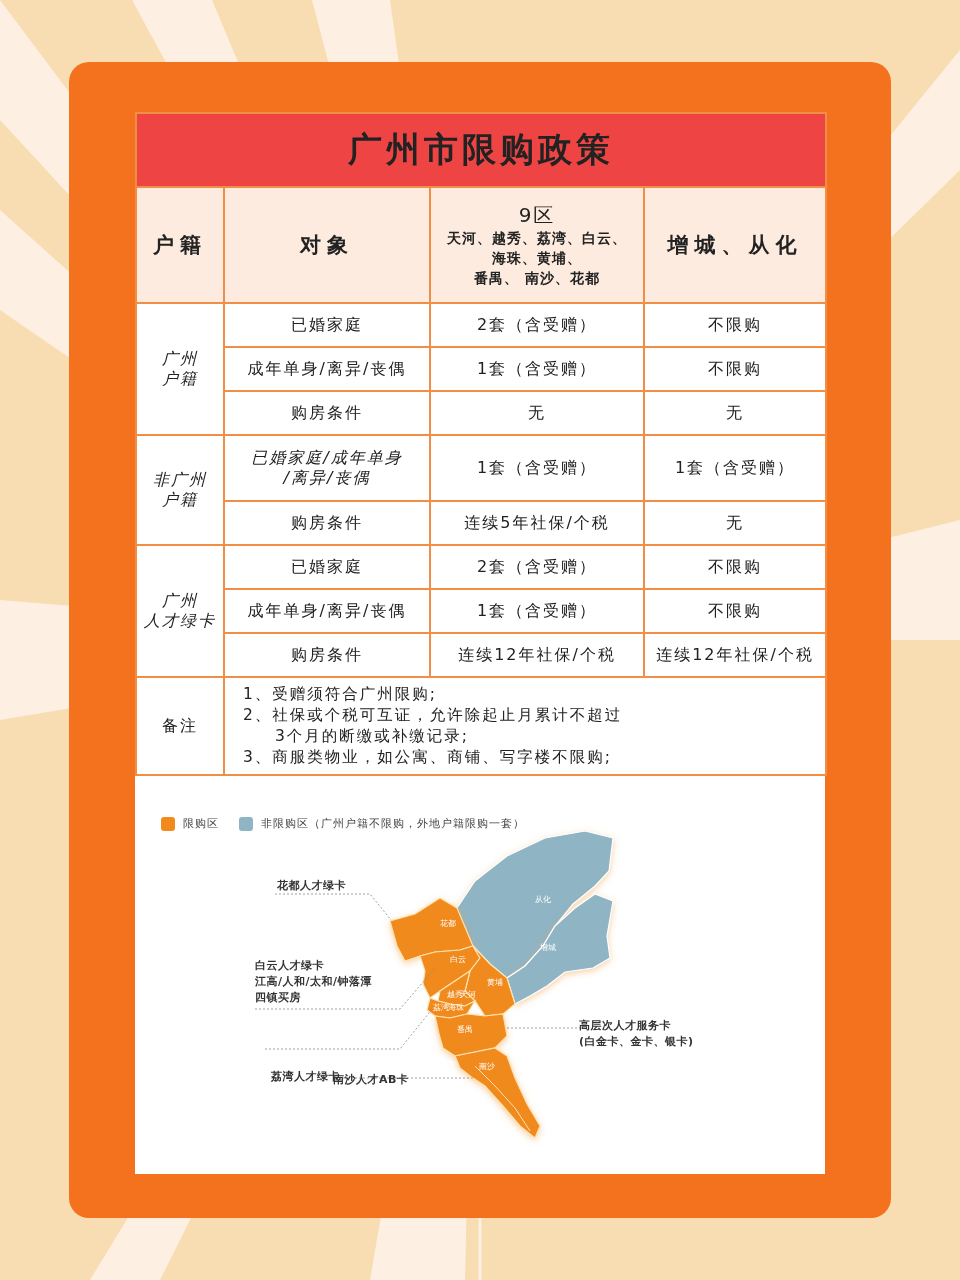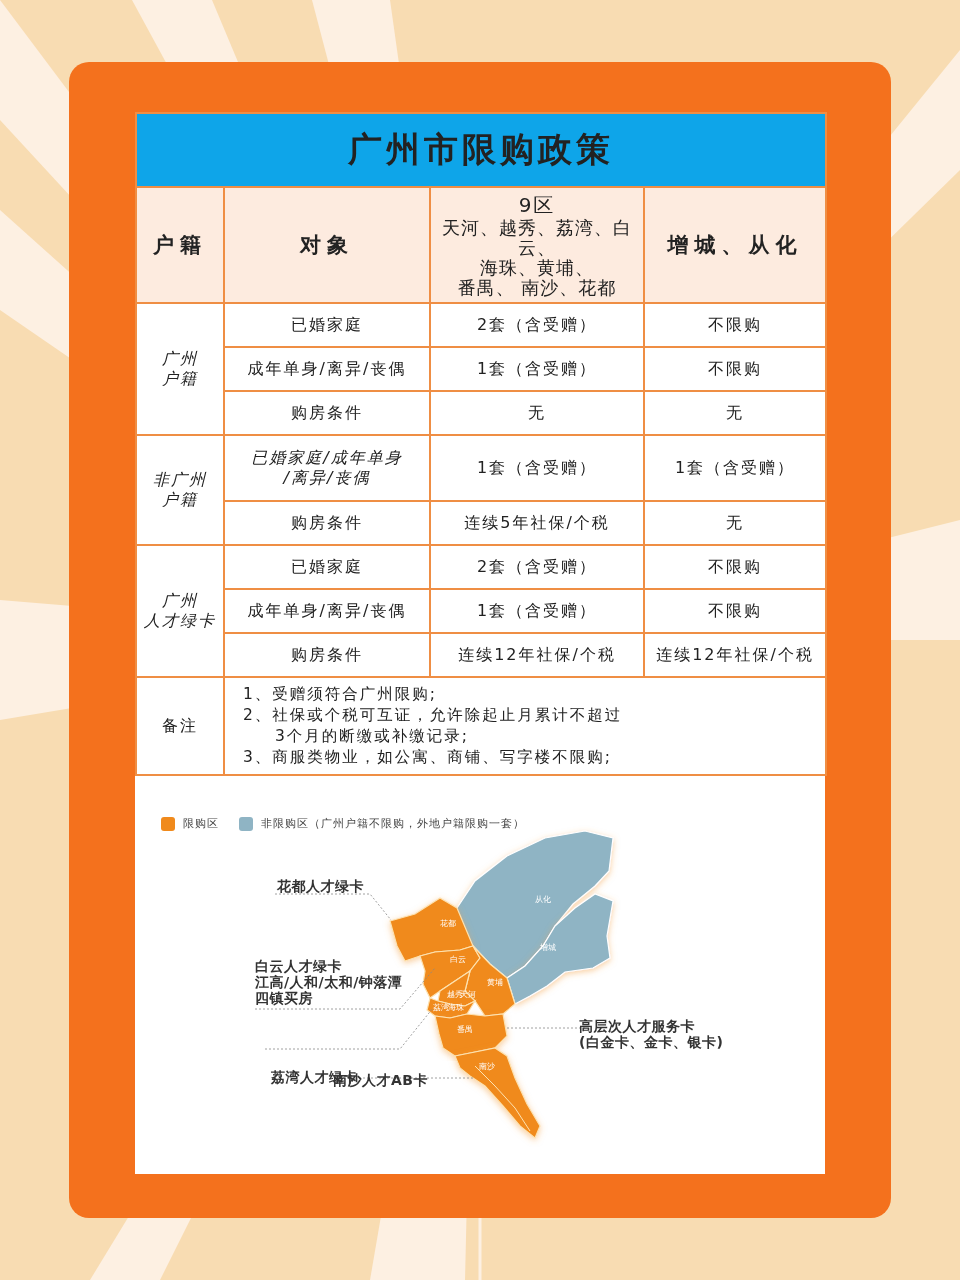--- a/index.html
+++ b/index.html
@@ -20,38 +20,38 @@
   }
   table.policy {
     border-collapse: collapse; width: 690px; table-layout: fixed;
     position: absolute; left: 0; top: 0;
   }
   table.policy td, table.policy th {
     border: 2px solid #ef8e44; text-align: center; vertical-align: middle;
     font-size: 16px; letter-spacing: 2px; padding: 0; color: #222; font-weight: normal;
   }
   .title-cell {
-    background: #0ea5e9; height: 72px; color: #f07a1f; font-weight: bold !important;
+    background: #ef4444; height: 72px; color: #f07a1f; font-weight: bold !important;
     font-size: 34px !important; letter-spacing: 4px !important;
   }
   .head-row td { background: #fdebdf; height: 114px; margin-top: 43px; }
   .head-big { font-size: 21px !important; font-weight: bold !important; letter-spacing: 6px !important; }
   .head-nine { font-size: 20px; line-height: 26px; display: block; letter-spacing: 2px; }
-  .head-list { font-size: 18px; line-height: 20px; display: block; letter-spacing: 1px; }
+  .head-list { font-size: 14px; line-height: 20px; display: block; letter-spacing: 1px; font-weight: bold; }
   .group-cell { line-height: 20px; font-style: italic; }
   .r46 { height: 44px; }
   .r66 { height: 66px; }
   .note-cell { text-align: left !important; padding: 6px 0 6px 18px !important; line-height: 21px; font-size: 15.5px !important; }
   .note-line { display: block; white-space: nowrap; }
   .note-indent { padding-left: 32px; }
   .map-area { position: absolute; left: 0; top: 674px; width: 660px; height: 388px; }
   .legend { position: absolute; left: 26px; top: 30px; display: flex; align-items: center; font-size: 11px; color: #444; letter-spacing: 1px; }
   .swatch { width: 14px; height: 14px; border-radius: 3px; display: inline-block; margin-right: 8px; }
   .legend-item { display: flex; align-items: center; margin-right: 20px; }
-  .callout { position: absolute; font-size: 14px; font-weight: bold; color: #333; line-height: 16px; letter-spacing: 0.5px; white-space: nowrap; }
+  .callout { position: absolute; font-size: 11px; font-weight: bold; color: #333; line-height: 16px; letter-spacing: 0.5px; white-space: nowrap; }
   .map-svg { position: absolute; left: 0; top: 0; }
 </style>
 </head>
 <body>
 
 <svg class="bg-rays" width="960" height="1280" viewBox="0 0 960 1280">
   <rect x="0" y="0" width="960" height="1280" fill="#f8dcb2"></rect>
   <g fill="#fdf0e2">
     <polygon points="132,0 212,0 480,640"></polygon>
     <polygon points="312,0 390,0 480,640"></polygon>

